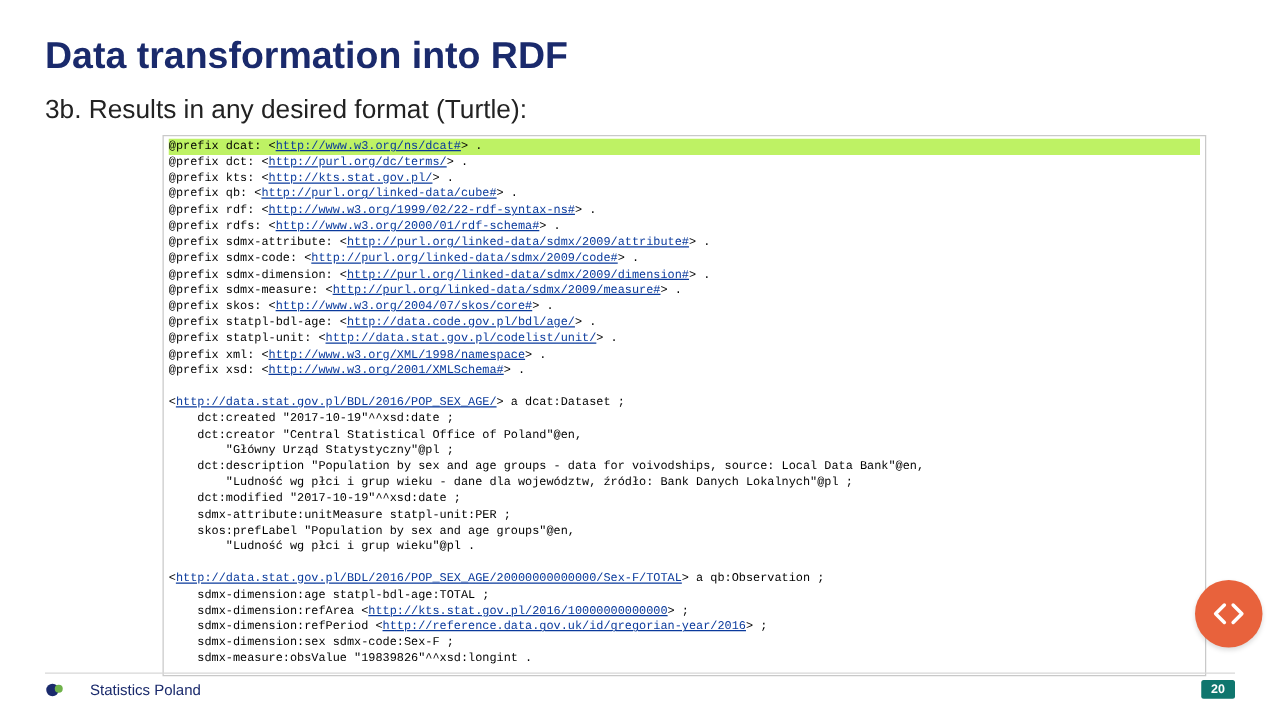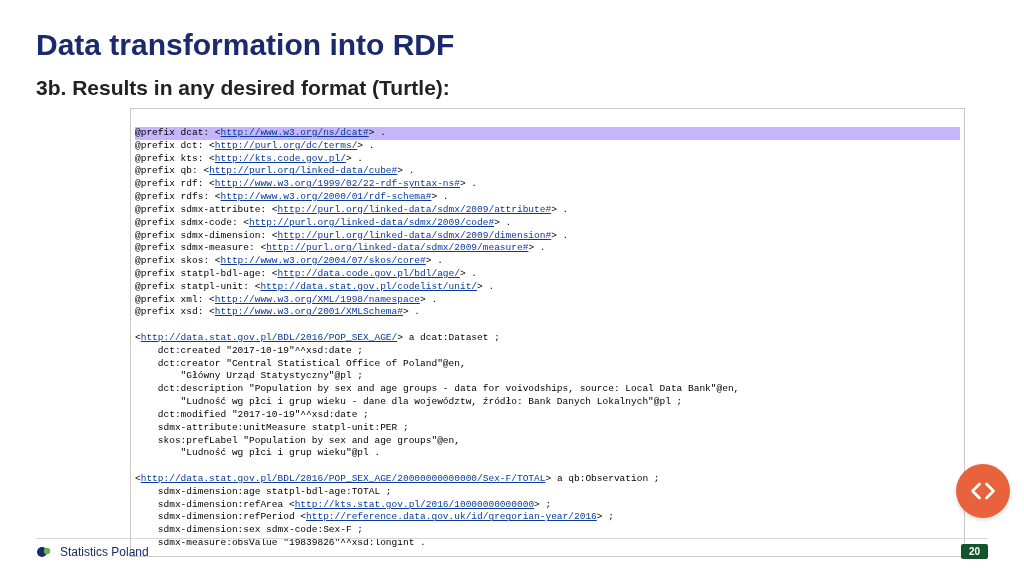--- a/index.html
+++ b/index.html
@@ -21,40 +21,39 @@
   }
   .title {
     color: #1a2a6c;
     font-size: 30px;
     font-weight: 700;
     margin: 0 0 14px 0;
   }
   .subtitle {
     color: #222;
     font-size: 21px;
-    font-weight: 700;
+    font-weight: 400;
     margin: 0 0 8px 0;
   }
   .code-box {
     margin-left: 94px;
     width: 835px;
     border: 1px solid #c9c9c9;
     background: #fff;
     font-family: "Courier New", Courier, monospace;
     font-size: 9.5px;
     line-height: 1.35;
     color: #000;
     padding: 2px 4px 6px 4px;
     box-sizing: border-box;
     white-space: pre;
   }
   .code-box .hl {
-    background: #c4b5fd;
+    background: #bef264;
     display: block;
-    margin-top: 16px;
   }
   .code-box a.url {
     color: #0a3a9c;
     text-decoration: underline;
   }
   .footer {
     position: absolute;
     left: 0;
     bottom: 12px;
     width: 100%;
@@ -66,36 +65,36 @@
     right: 36px;
     top: 0;
     border-top: 1px solid #d8d8d8;
   }
   .brand {
     position: absolute;
     left: 36px;
     top: 6px;
     display: flex;
     align-items: center;
-    gap: 8px;
+    gap: 20px;
   }
   .brand-logo {
     width: 16px;
     height: 16px;
     position: relative;
   }
   .brand-text {
     font-size: 12px;
     color: #1a2a6c;
   }
   .page-badge {
     position: absolute;
     right: 36px;
     top: 6px;
-    background: #14532d;
+    background: #0f766e;
     color: #fff;
     font-size: 10px;
     font-weight: 700;
     padding: 2px 8px;
     border-radius: 2px;
   }
   .code-icon {
     position: absolute;
     right: 14px;
     bottom: 58px;
@@ -112,21 +111,21 @@
 </style>
 </head>
 <body>
 
 <div class="slide">
 
   <h1 class="title">Data transformation into RDF</h1>
   <div class="subtitle">3b. Results in any desired format (Turtle):</div>
 
   <div class="code-box" id="code-box"><span class="hl">@prefix dcat: &lt;<a class="url">http://www.w3.org/ns/dcat#</a>&gt; .</span>@prefix dct: &lt;<a class="url">http://purl.org/dc/terms/</a>&gt; .
-@prefix kts: &lt;<a class="url">http://kts.code.gov.pl/</a>&gt; .
+@prefix kts: &lt;<a class="url">http://kts.stat.gov.pl/</a>&gt; .
 @prefix qb: &lt;<a class="url">http://purl.org/linked-data/cube#</a>&gt; .
 @prefix rdf: &lt;<a class="url">http://www.w3.org/1999/02/22-rdf-syntax-ns#</a>&gt; .
 @prefix rdfs: &lt;<a class="url">http://www.w3.org/2000/01/rdf-schema#</a>&gt; .
 @prefix sdmx-attribute: &lt;<a class="url">http://purl.org/linked-data/sdmx/2009/attribute#</a>&gt; .
 @prefix sdmx-code: &lt;<a class="url">http://purl.org/linked-data/sdmx/2009/code#</a>&gt; .
 @prefix sdmx-dimension: &lt;<a class="url">http://purl.org/linked-data/sdmx/2009/dimension#</a>&gt; .
 @prefix sdmx-measure: &lt;<a class="url">http://purl.org/linked-data/sdmx/2009/measure#</a>&gt; .
 @prefix skos: &lt;<a class="url">http://www.w3.org/2004/07/skos/core#</a>&gt; .
 @prefix statpl-bdl-age: &lt;<a class="url">http://data.code.gov.pl/bdl/age/</a>&gt; .
 @prefix statpl-unit: &lt;<a class="url">http://data.stat.gov.pl/codelist/unit/</a>&gt; .

